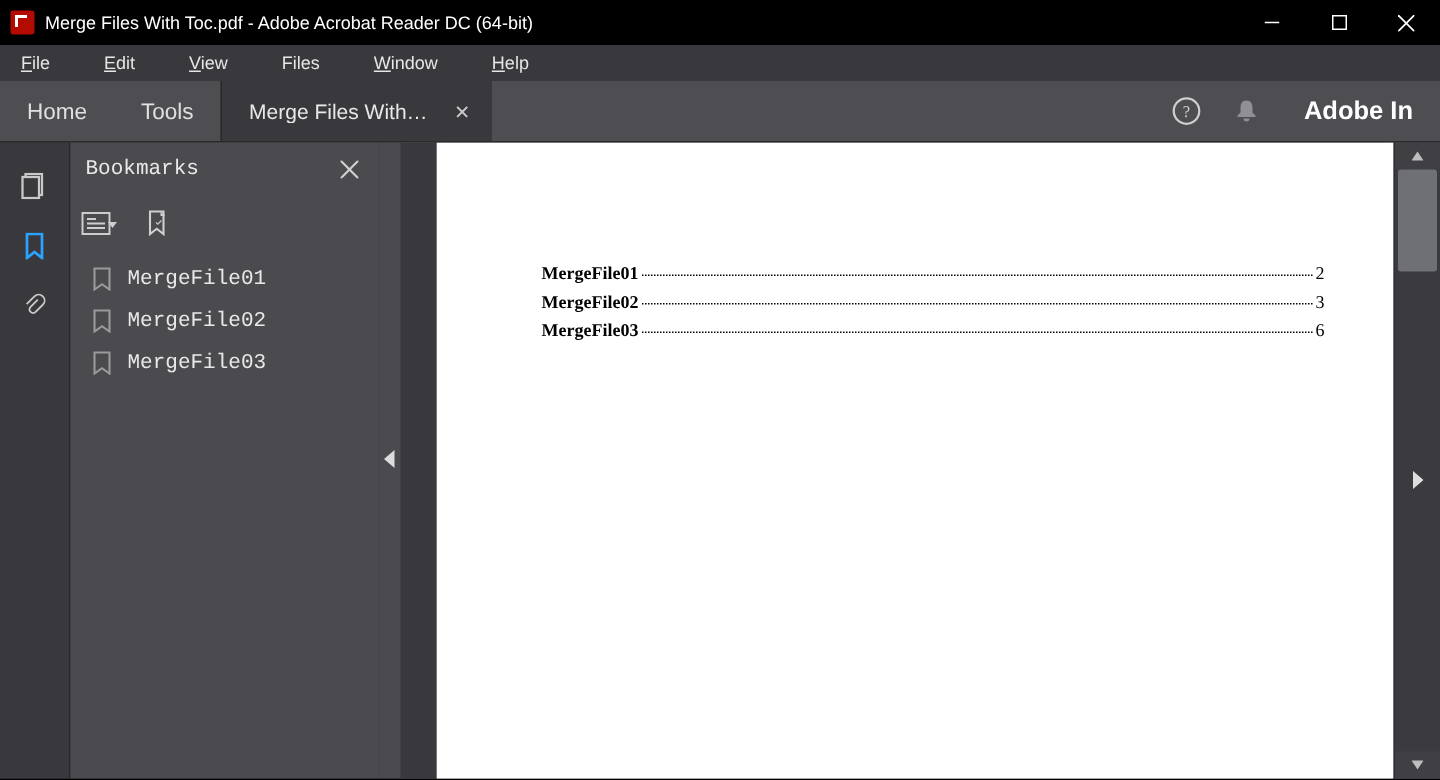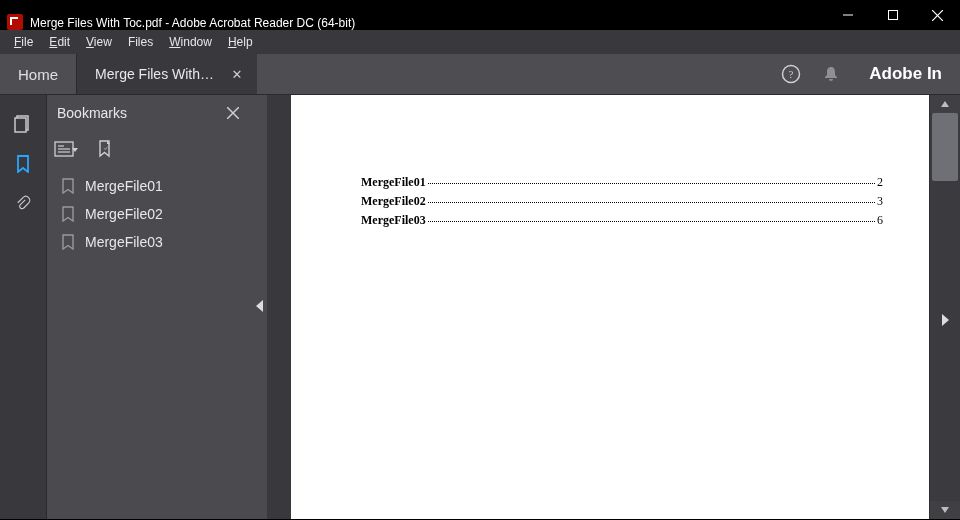--- a/index.html
+++ b/index.html
@@ -1,38 +1,38 @@
 <!DOCTYPE html>
 <html><head>
 <meta charset="utf-8">
 <style>
   html,body{margin:0;padding:0;width:960px;height:520px;background:#000;font-family:"Segoe UI",Arial,sans-serif;overflow:hidden;}
-  .titlebar{height:30px;background:#000;display:flex;align-items:flex-end;color:#fff;}
+  .titlebar{height:30px;background:#000;display:flex;align-items:center;color:#fff;}
   .titlebar .app-icon{width:16px;height:16px;margin:0 7px;background:#B30B00;border-radius:2px;position:relative;}
   .titlebar .app-icon::after{content:"";position:absolute;left:3px;top:3px;width:6px;height:6px;border:2px solid #fff;border-right:none;border-bottom:none;}
   .titlebar .title-text{font-size:12px;color:#fff;}
   .titlebar .winbtns{margin-left:auto;display:flex;height:100%;}
   .titlebar .winbtn{width:45px;display:flex;align-items:center;justify-content:center;color:#fff;}
-  .menubar{height:24px;background:#38383d;display:flex;align-items:center;padding:0 6px;color:#e6e6e6;font-size:12px;}
+  .menubar{height:24px;background:#38383d;display:flex;align-items:center;padding:0 6px;color:#e6e6e6;font-size:12px;gap:20px;}
   .menubar .mi{padding:3px 8px;}
   .menubar .mi u{text-decoration:underline;}
   .tabbar{height:40px;background:#4d4d52;display:flex;align-items:stretch;color:#d8d8d8;}
   .tabbar .tabbtn{padding:0 18px;display:flex;align-items:center;font-size:15px;color:#e0e0e0;}
   .tabbar .doctab{background:#38383d;display:flex;align-items:center;padding:0 2px 0 18px;min-width:160px;border-left:1px solid #2a2a2a;font-size:14px;color:#e8e8e8;}
   .tabbar .doctab .doclabel{max-width:120px;white-space:nowrap;overflow:hidden;text-overflow:ellipsis;}
   .tabbar .doctab .close{margin-left:10px;width:24px;text-align:center;color:#ccc;font-size:13px;}
   .tabbar .spacer{flex:1;}
   .tabbar .right{display:flex;align-items:center;}
   .tabbar .ricon{width:40px;display:flex;align-items:center;justify-content:center;color:#cfcfcf;}
   .tabbar .signin{padding:0 18px;display:flex;align-items:center;color:#fff;font-size:17px;font-weight:600;}
   .workarea{display:flex;height:424px;background:#38383d;border-top:1px solid #2a2a2a;}
   .leftrail{width:46px;background:#38383d;display:flex;flex-direction:column;align-items:center;padding-top:20px;gap:22px;border-right:1px solid #2a2a2a;}
   .leftrail .rail-icon{color:#c9c9c9;}
   .leftrail .rail-icon.active{color:#2aa5ff;}
-  .bookmarks-panel{width:206px;background:#4a4a4f;color:#e8e8e8;display:flex;flex-direction:column;}
+  .bookmarks-panel{width:206px;background:#4a4a4f;color:#e8e8e8;display:flex;flex-direction:column;font-family:Liberation Mono, monospace;}
   .bm-header{height:36px;display:flex;align-items:center;padding:0 10px;border-bottom:1px solid rgba(0,0,0,0);}
   .bm-header .bm-title{font-size:14px;flex:1;}
   .bm-header .bm-close{color:#cfcfcf;font-size:15px;padding:4px;}
   .bm-tools{height:34px;display:flex;align-items:center;padding:0 6px;gap:10px;}
   .bm-tools .tool{color:#cfcfcf;width:28px;height:22px;display:flex;align-items:center;justify-content:center;}
   .bm-list{padding:6px 4px;}
   .bm-item{display:flex;align-items:center;padding:6px 10px;font-size:14px;color:#e8e8e8;}
   .bm-item .bm-icon{color:#9a9a9a;margin-right:10px;display:flex;}
   .collapse-handle{width:14px;background:#4a4a4f;position:relative;}
   .collapse-handle .tri{position:absolute;top:205px;left:3px;color:#ddd;}
@@ -83,20 +83,21 @@
   <div class="mi"><u>F</u>ile</div>
   <div class="mi"><u>E</u>dit</div>
   <div class="mi"><u>V</u>iew</div>
   <div class="mi">Files</div>
   <div class="mi"><u>W</u>indow</div>
   <div class="mi"><u>H</u>elp</div>
 </div>
 
 <div class="tabbar">
   <div class="tabbtn">Home</div>
+  <div class="tabbtn">Tools</div>
   <div class="doctab">
     <span class="doclabel">Merge Files With T…</span>
     <span class="close">✕</span>
   </div>
   <div class="spacer"></div>
   <div class="right">
     <div class="ricon">
       <svg width="20" height="20">
           <circle cx="10" cy="10" r="8.5" fill="none" stroke="#cfcfcf" stroke-width="1.5"></circle>
           <text x="10" y="14" text-anchor="middle" font-size="11" fill="#cfcfcf" font-family="Segoe UI">?</text>

